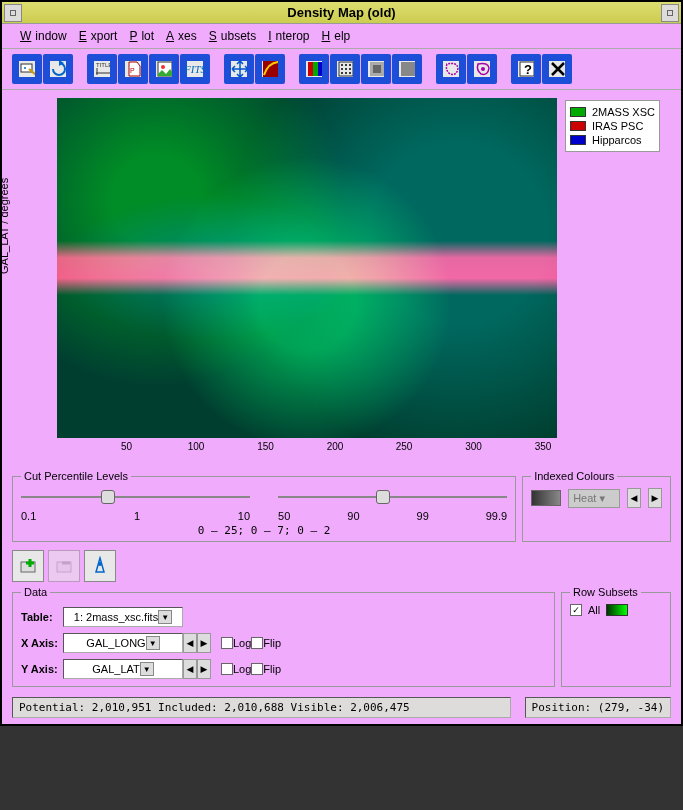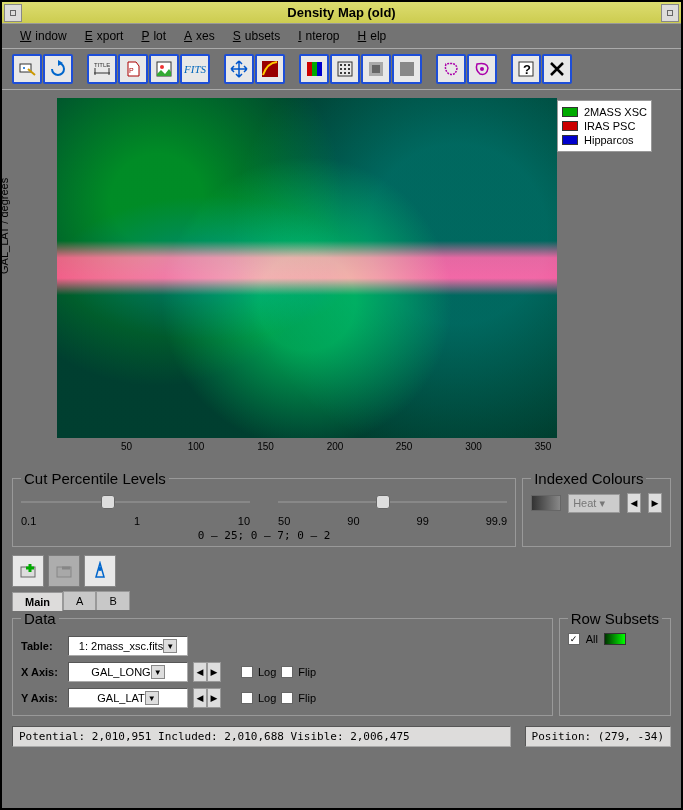--- a/index.html
+++ b/index.html
@@ -1,27 +1,27 @@
 <!DOCTYPE html>
 <html><head>
 <meta charset="utf-8">
 <style>
 * { box-sizing: border-box; margin: 0; padding: 0; font-family: Arial, sans-serif; }
 body { background: #333; width: 683px; height: 810px; overflow: hidden; }
-.window { background: #737373; border: 2px solid #000; width: 683px; height: 810px; position: relative; }
+.window { background: #f0abfc; border: 2px solid #000; width: 683px; height: 726px; position: relative; }
 .titlebar { background: linear-gradient(#dddd70, #cccc50); height: 22px; display: flex; align-items: center; justify-content: center; font-size: 13px; font-weight: bold; border-bottom: 1px solid #999; position: relative; }
 .titlebar-corner { width: 18px; height: 18px; border: 1px solid #888; background: #dddcdb; position: absolute; display: flex; align-items: center; justify-content: center; }
 .titlebar-corner.left { left: 2px; }
 .titlebar-corner.right { right: 2px; }
 .titlebar-corner .dot { width: 6px; height: 6px; border: 1px solid #666; }
-.menubar { display: flex; gap: 6px; padding: 3px 10px; font-size: 12px; border-bottom: 1px solid #aaa; }
+.menubar { display: flex; padding: 3px 10px; font-size: 12px; border-bottom: 1px solid #aaa; }
 .menubar span { padding: 2px 4px; cursor: pointer; }
 .menu-underline { text-decoration: underline; }
 .toolbar { display: flex; gap: 1px; padding: 5px 10px; border-bottom: 1px solid #aaa; align-items: center; }
-.tbtn { width: 30px; height: 30px; border: 2px solid #1d4ed8; background: #e8e8e8; display: flex; align-items: center; justify-content: center; cursor: pointer; font-size: 14px; border-radius: 2px; }
+.tbtn { width: 30px; height: 30px; border: 7px solid #1d4ed8; background: #e8e8e8; display: flex; align-items: center; justify-content: center; cursor: pointer; font-size: 14px; border-radius: 2px; }
 .tsep { width: 12px; }
 .plot-area { padding: 8px 10px; display: flex; }
 .plot-main { position: relative; }
 .plot-canvas { width: 500px; height: 340px; background: #000; position: relative; overflow: hidden; margin-left: 45px; }
 .plot-canvas .density-layer { position: absolute; inset: 0; }
 .plot-canvas .green-layer { background: 
   radial-gradient(circle at 20% 30%, rgba(0,255,0,0.4) 10%, transparent 40%),
   radial-gradient(circle at 50% 60%, rgba(0,255,100,0.5) 15%, transparent 45%),
   radial-gradient(circle at 80% 40%, rgba(0,200,200,0.3) 20%, transparent 50%),
   linear-gradient(rgba(0,180,80,0.35), rgba(0,180,80,0.35));
@@ -32,45 +32,45 @@
 .plot-canvas .blue-layer { background:
   radial-gradient(ellipse at 30% 50%, rgba(0,0,200,0.4) 5%, transparent 30%),
   linear-gradient(rgba(0,0,150,0.15), rgba(0,0,150,0.15));
   mix-blend-mode: screen; }
 .y-ticks { position: absolute; left: 0; top: 0; width: 45px; height: 340px; font-size: 10px; }
 .y-ticks div { position: absolute; right: 5px; transform: translateY(-50%); }
 .x-ticks { position: relative; height: 20px; margin-left: 45px; width: 500px; font-size: 10px; }
 .x-ticks div { position: absolute; transform: translateX(-50%); top: 3px; }
 .ylabel { position: absolute; left: -8px; top: 170px; transform: rotate(-90deg); transform-origin: left; font-size: 11px; white-space: nowrap; }
 .xlabel { text-align: center; font-size: 11px; margin-left: 45px; width: 500px; padding-top: 2px; }
-.legend { border: 1px solid #999; background: #fff; padding: 4px; font-size: 11px; align-self: flex-start; margin-top: 2px; }
+.legend { border: 1px solid #999; background: #fff; padding: 4px; font-size: 11px; margin-left: 8px; align-self: flex-start; margin-top: 2px; }
 .legend-row { display: flex; align-items: center; gap: 6px; padding: 1px 0; }
 .legend-swatch { width: 16px; height: 10px; border: 1px solid #333; }
 .controls-row { display: flex; gap: 6px; padding: 4px 10px; }
 fieldset { border: 1px solid #999; padding: 6px 8px 4px; font-size: 11px; }
-fieldset legend { padding: 0 3px; font-size: 15px; }
+fieldset legend { padding: 0 3px; font-size: 11px; }
 .slider-track { position: relative; height: 20px; }
 .slider-labels { display: flex; justify-content: space-between; font-size: 11px; margin-top: 2px; }
 .slider-bar { position: absolute; top: 8px; left: 0; right: 0; height: 2px; background: #888; }
 .slider-thumb { position: absolute; top: 2px; width: 14px; height: 14px; background: #ddd; border: 1px solid #666; border-radius: 3px; transform: translateX(-50%); }
 .cut-values { text-align: center; font-size: 11px; margin-top: 2px; font-family: monospace; }
 .colour-box { display: flex; align-items: center; gap: 7px; }
 .colour-swatch { width: 30px; height: 16px; background: linear-gradient(to right, #333, #888); border: 1px solid #666; }
 .colour-select { background: #ccc; border: 1px solid #999; padding: 2px 14px 2px 4px; font-size: 11px; color: #777; }
 .arrow-btn { width: 14px; height: 20px; border: 1px solid #999; background: #ddd; font-size: 9px; display: flex; align-items: center; justify-content: center; }
 .action-buttons { display: flex; gap: 4px; padding: 4px 10px; }
 .action-btn { width: 32px; height: 32px; border: 1px solid #888; background: #e8e8e8; display: flex; align-items: center; justify-content: center; font-size: 16px; }
 .action-btn.disabled { opacity: 0.5; }
 .tabs { display: flex; padding: 0 10px; }
 .tab { padding: 3px 12px; border: 1px solid #999; border-bottom: none; font-size: 11px; background: #dddcdb; margin-right: 0; }
 .tab.active { background: #dddcdb; font-weight: bold; position: relative; top: 1px; }
 .tab.inactive { background: #c8c8c8; }
 .data-panel-wrap { display: flex; gap: 6px; padding: 0 10px 6px; }
 .data-panel { flex: 1; }
-.form-row { display: flex; align-items: center; gap: 5px; padding: 3px 0; font-size: 11px; }
+.form-row { display: flex; align-items: center; padding: 3px 0; font-size: 11px; }
 .form-row label { font-weight: bold; min-width: 42px; }
 .combo { border: 1px inset #aaa; background: #fff; padding: 2px 4px; font-size: 11px; display: flex; align-items: center; min-width: 120px; justify-content: center; }
 .combo-btn { width: 14px; height: 14px; background: #ddd; border: 1px solid #888; display: flex; align-items: center; justify-content: center; font-size: 8px; }
 .spin-btns { display: flex; }
 .spin-btn { width: 14px; height: 20px; border: 1px solid #999; background: #ddd; display: flex; align-items: center; justify-content: center; font-size: 9px; }
 .checkbox { width: 12px; height: 12px; border: 1px solid #666; background: #fff; display: inline-flex; align-items: center; justify-content: center; font-size: 9px; }
 .subsets-panel { min-width: 110px; }
 .subset-row { display: flex; align-items: center; gap: 6px; font-size: 11px; }
 .subset-swatch { width: 22px; height: 12px; background: linear-gradient(to right, #003300, #00ff00); border: 1px solid #333; }
 .status-bar { display: flex; gap: 14px; padding: 4px 10px 6px; }
@@ -301,25 +301,20 @@
         </svg>
       </div>
     <div class="action-btn">
         <svg width="20" height="20">
           <path d="M10 2 L6 16 L14 16 Z" fill="none" stroke="#06c" stroke-width="1.5"></path>
           <circle cx="10" cy="8" r="2" fill="#06c"></circle>
         </svg>
       </div>
   </div>
 
-  <div class="tabs">
-    <div class="tab active"><span>Main</span></div>
-    <div class="tab inactive"><span>A</span></div>
-    <div class="tab inactive"><span>B</span></div>
-  </div>
 
   <div class="data-panel-wrap">
     <fieldset class="data-panel">
       <legend>Data</legend>
       <div class="form-row">
         <label>Table:</label>
         <div class="combo">
           <span>1: 2mass_xsc.fits</span>
           <div class="combo-btn">▼</div>
         </div>

